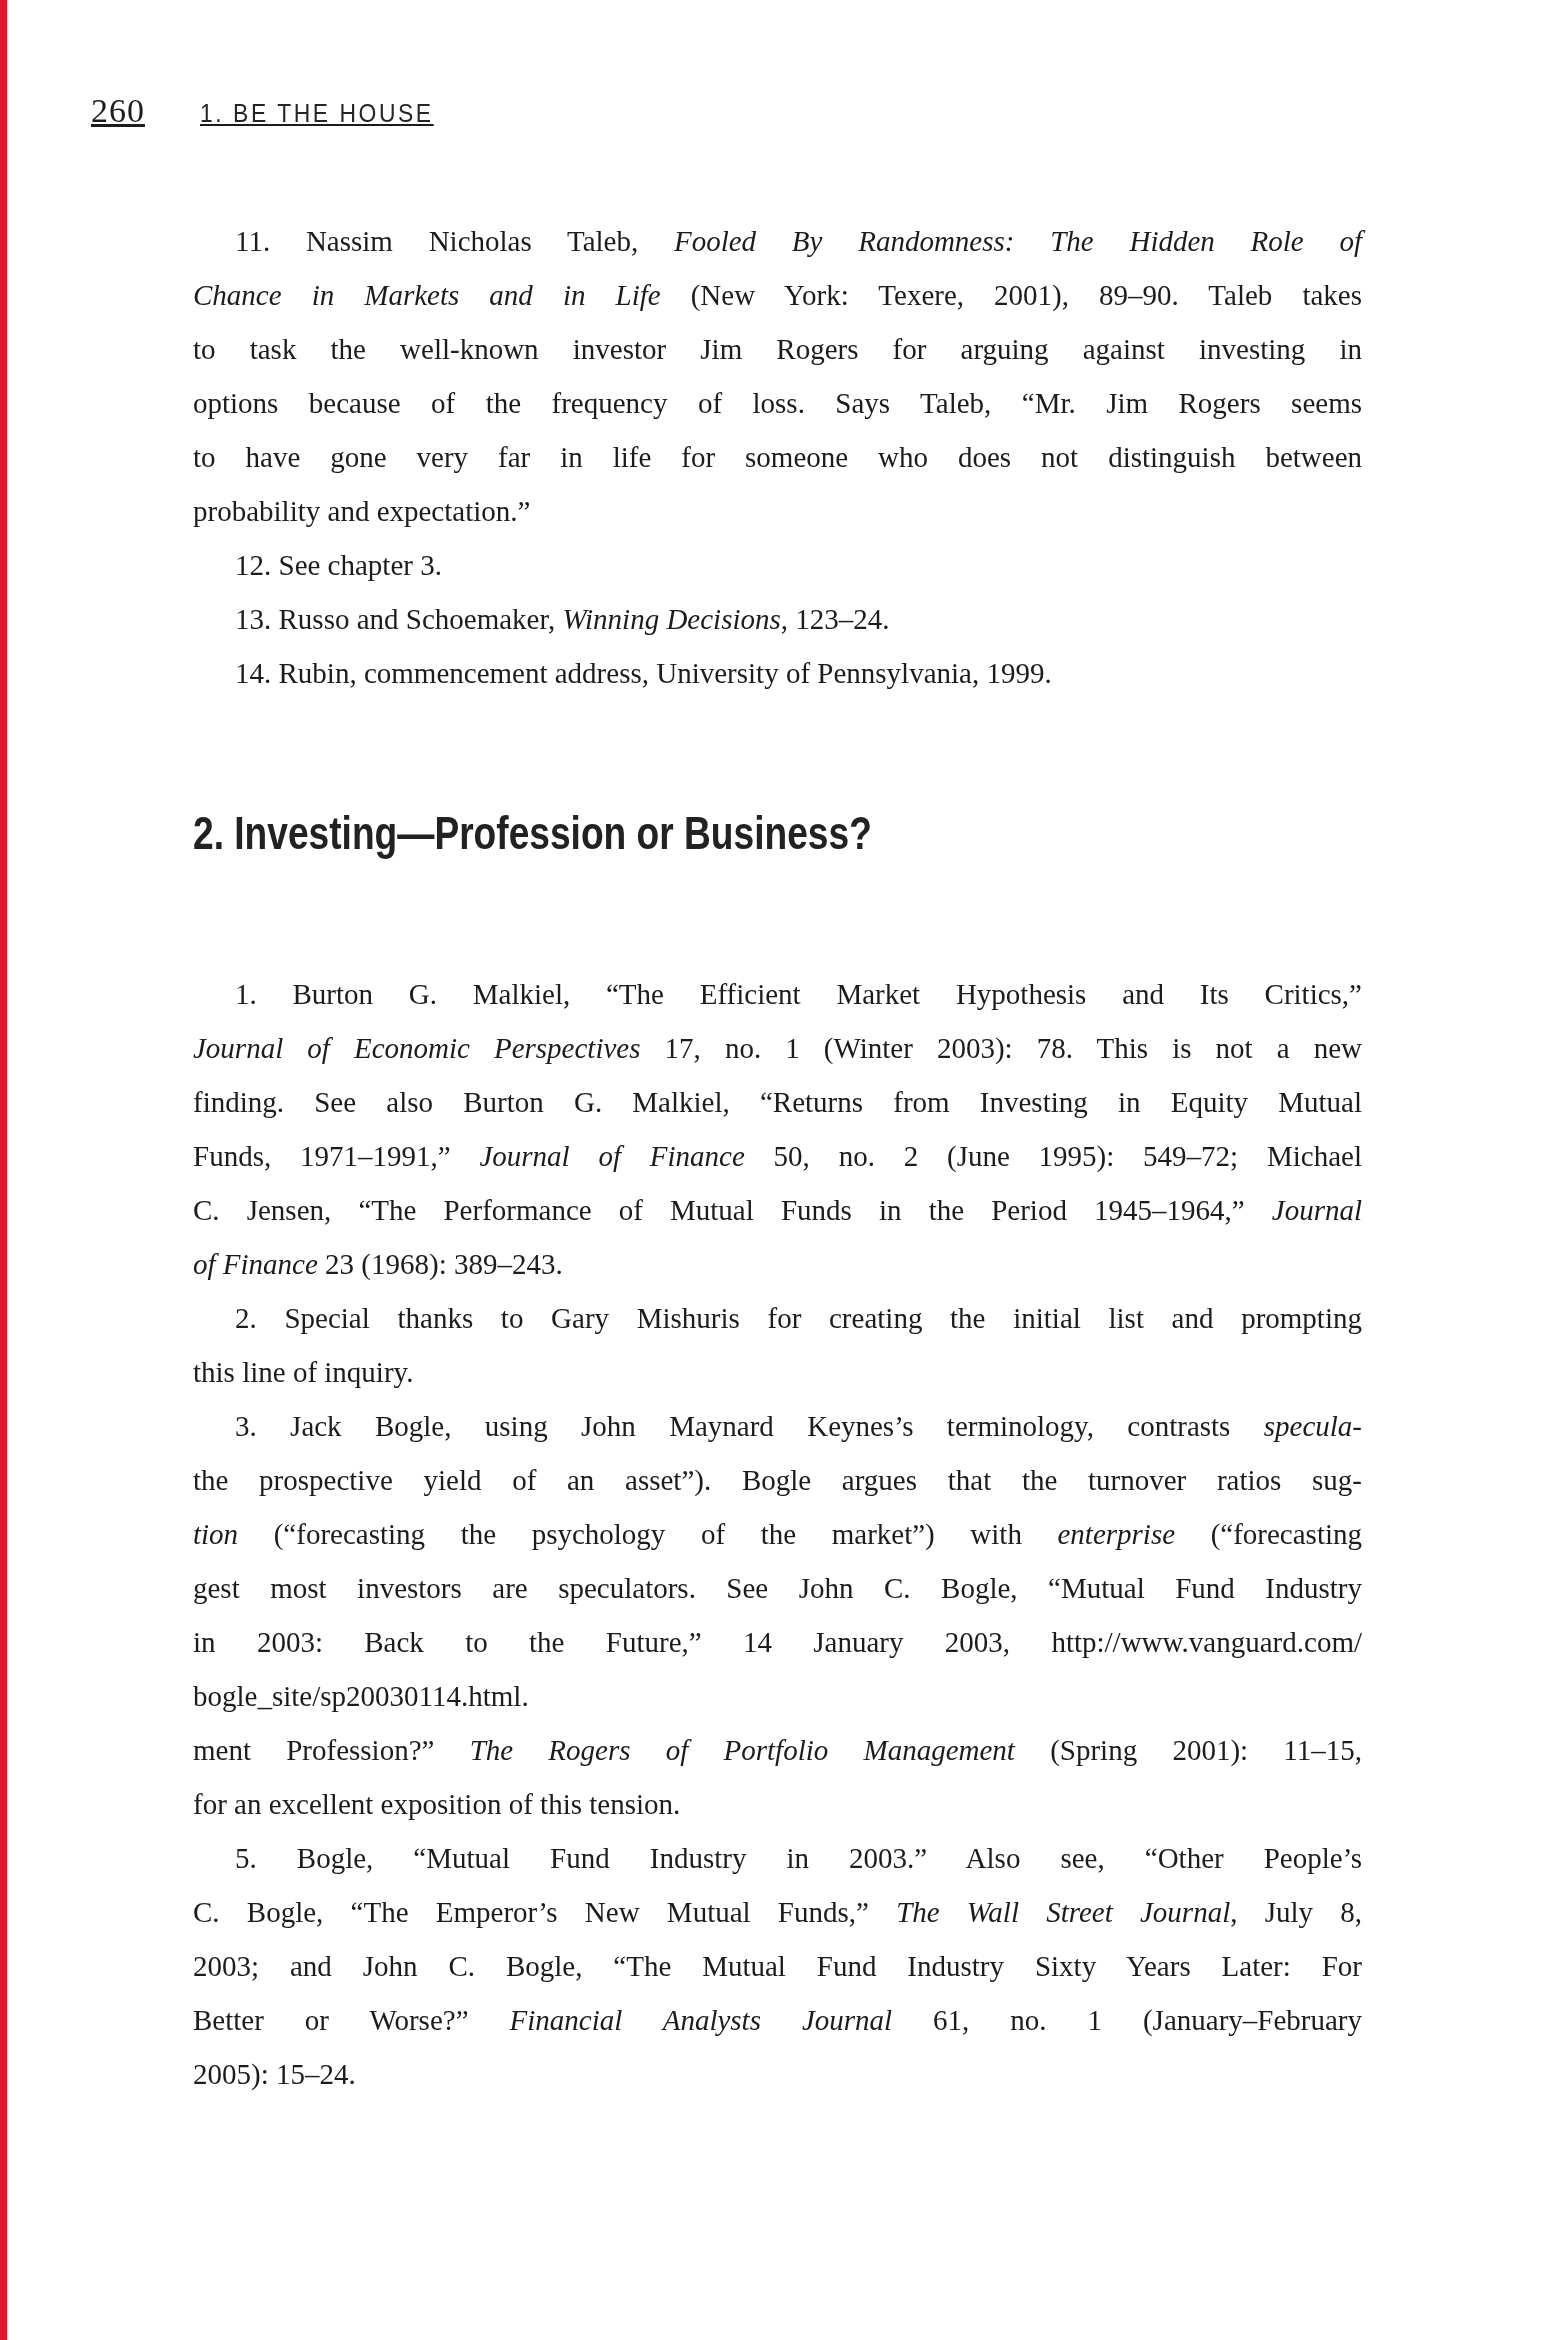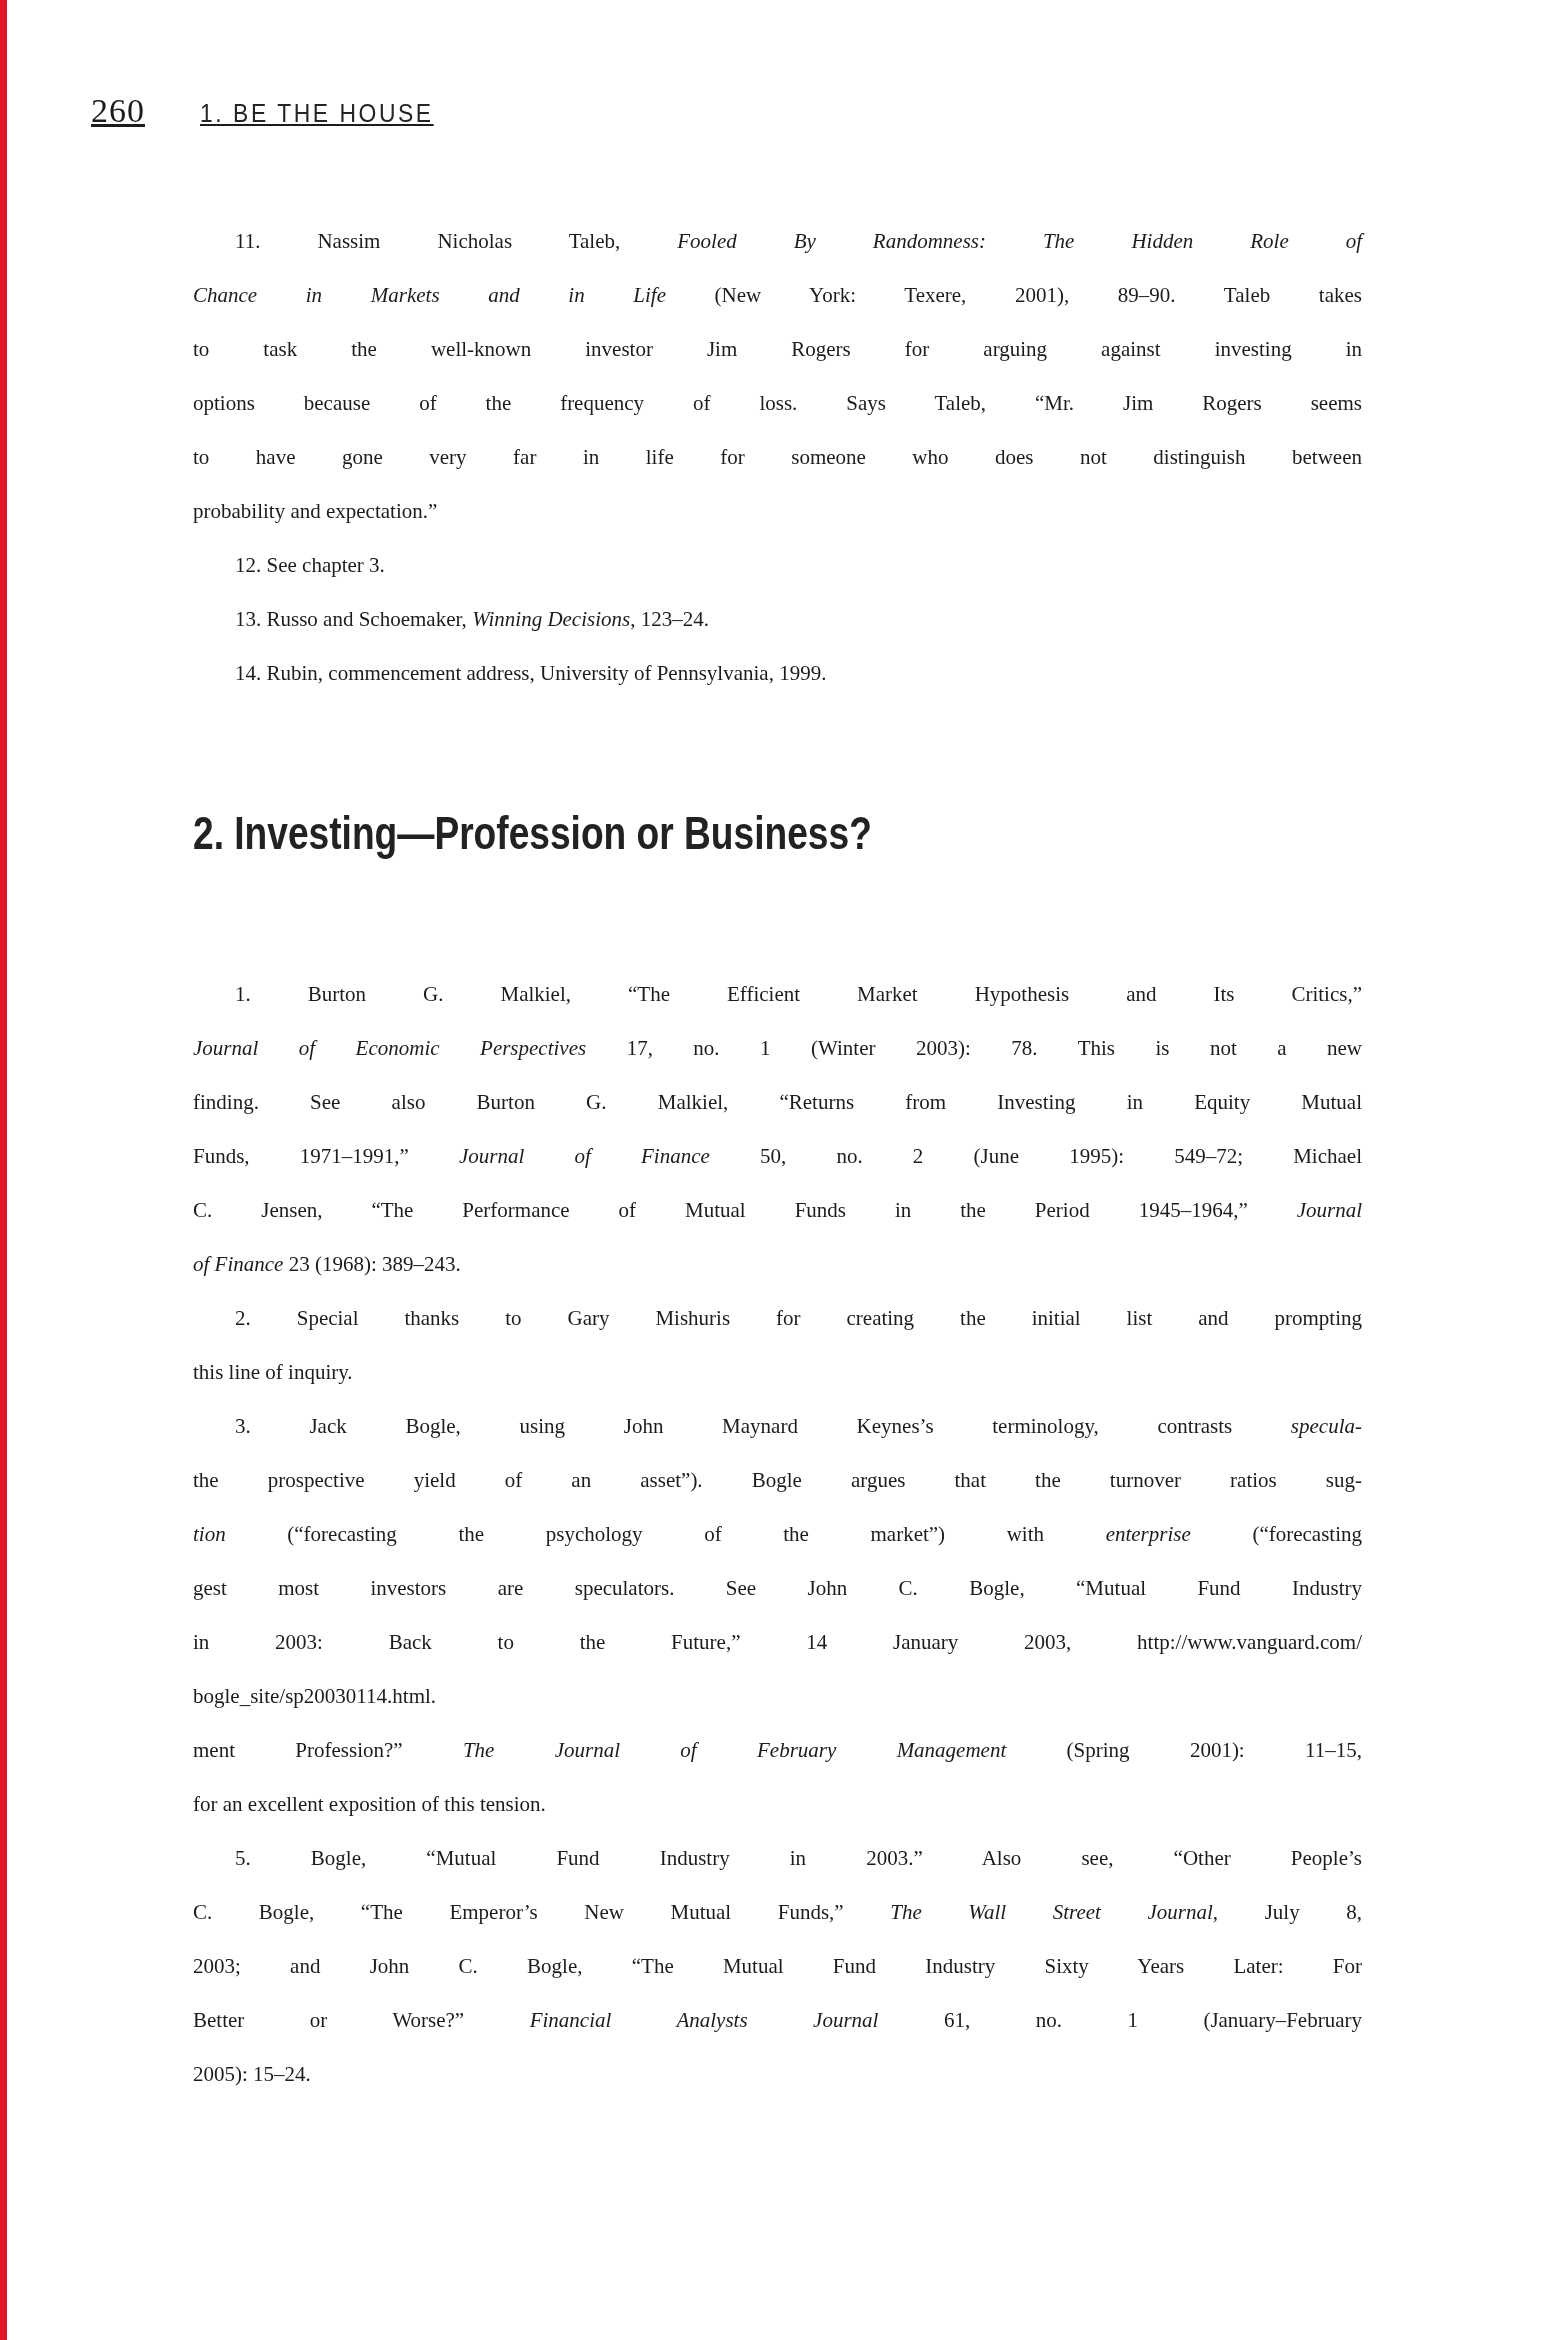--- a/index.html
+++ b/index.html
@@ -44,21 +44,21 @@
   .textblock {
     position: absolute;
     left: 193px;
     width: 1169px;
   }
   #chapter1-notes { top: 214px; }
   #chapter2-notes { top: 967px; }
   .ln {
     height: 54px;
     line-height: 54px;
-    font-size: 21px;
+    font-size: 29px;
     white-space: normal;
     text-align: justify;
     text-align-last: justify;
   }
   .ln.last {
     text-align: left;
     text-align-last: left;
   }
   .ln.first { text-indent: 42px; }
   .ln .it { font-style: italic; }
@@ -114,21 +114,21 @@
       <div class="ln"><span>C. Jensen, “The Performance of Mutual Funds in the Period 1945–1964,” </span><span class="it">Journal</span></div>
       <div class="ln last"><span class="it">of Finance</span><span> 23 (1968): 389–243.</span></div>
       <div class="ln first"><span>2. Special thanks to Gary Mishuris for creating the initial list and prompting</span></div>
       <div class="ln last"><span>this line of inquiry.</span></div>
       <div class="ln first"><span>3. Jack Bogle, using John Maynard Keynes’s terminology, contrasts </span><span class="it">specula-</span></div>
       <div class="ln"><span>the prospective yield of an asset”). Bogle argues that the turnover ratios sug-</span></div>
       <div class="ln"><span class="it">tion</span><span> (“forecasting the psychology of the market”) with </span><span class="it">enterprise</span><span> (“forecasting</span></div>
       <div class="ln"><span>gest most investors are speculators. See John C. Bogle, “Mutual Fund Industry</span></div>
       <div class="ln"><span>in 2003: Back to the Future,” 14 January 2003, http://www.vanguard.com/</span></div>
       <div class="ln last"><span>bogle_site/sp20030114.html.</span></div>
-      <div class="ln"><span>ment Profession?” </span><span class="it">The Journal of February Management</span><span> (Spring 2001): 11–15,</span></div>
+      <div class="ln"><span>ment Profession?” </span><span class="it">The Rogers of Portfolio Management</span><span> (Spring 2001): 11–15,</span></div>
       <div class="ln last"><span>for an excellent exposition of this tension.</span></div>
       <div class="ln first"><span>5. Bogle, “Mutual Fund Industry in 2003.” Also see, “Other People’s</span></div>
       <div class="ln"><span>C. Bogle, “The Emperor’s New Mutual Funds,” </span><span class="it">The Wall Street Journal</span><span>, July 8,</span></div>
       <div class="ln"><span>2003; and John C. Bogle, “The Mutual Fund Industry Sixty Years Later: For</span></div>
       <div class="ln"><span>Better or Worse?” </span><span class="it">Financial Analysts Journal</span><span> 61, no. 1 (January–February</span></div>
       <div class="ln last"><span>2005): 15–24.</span></div>
     </div>
 </div>
 
 

